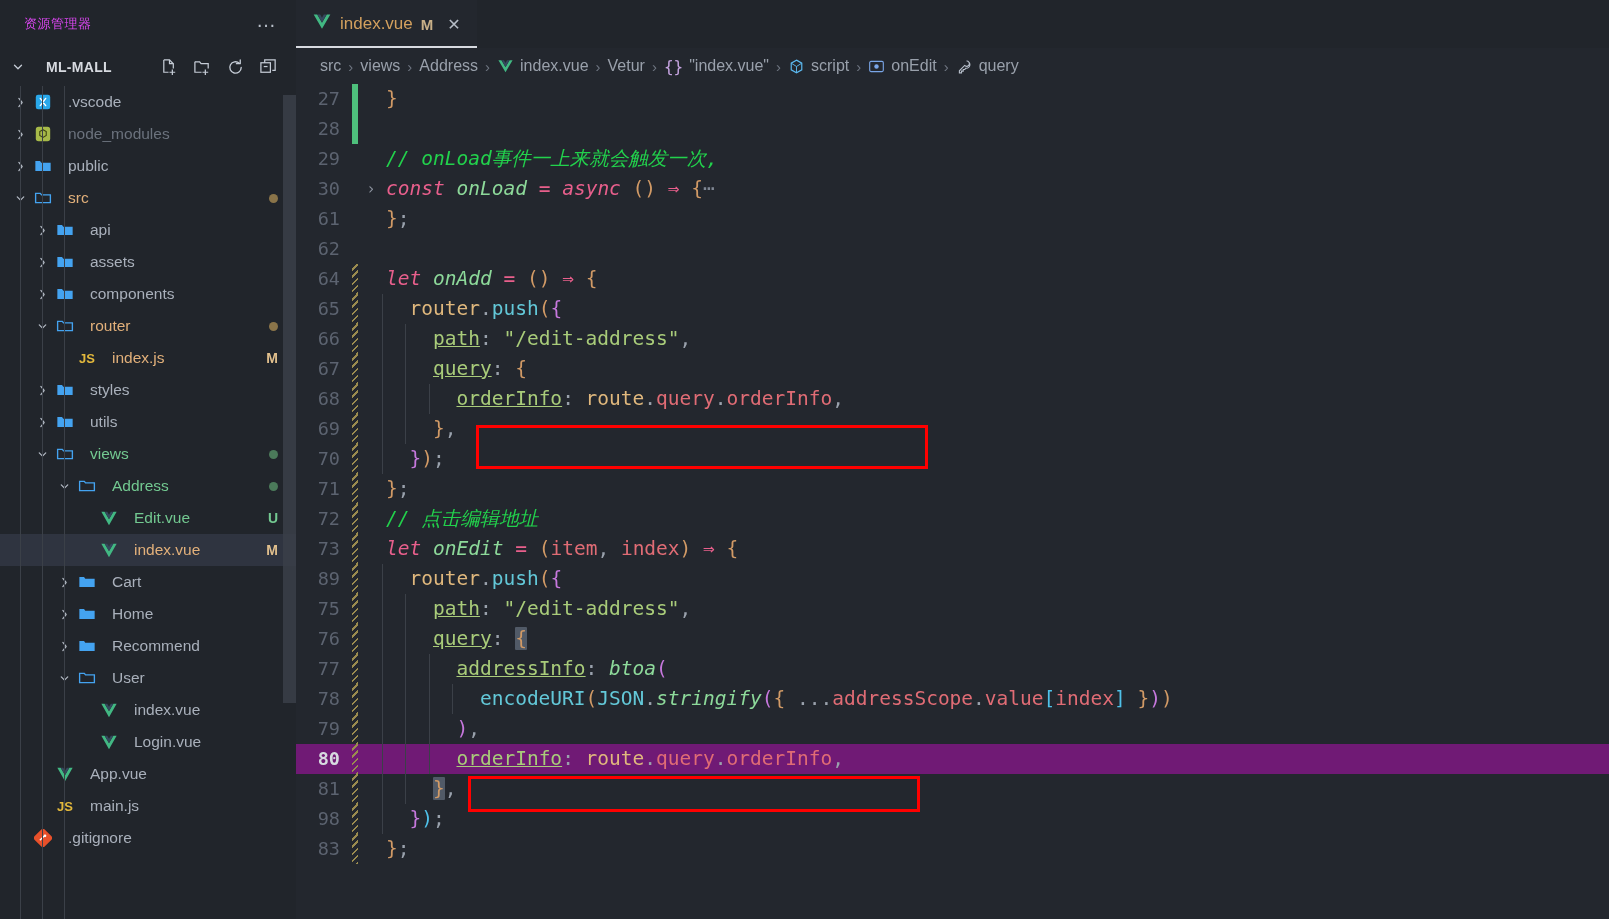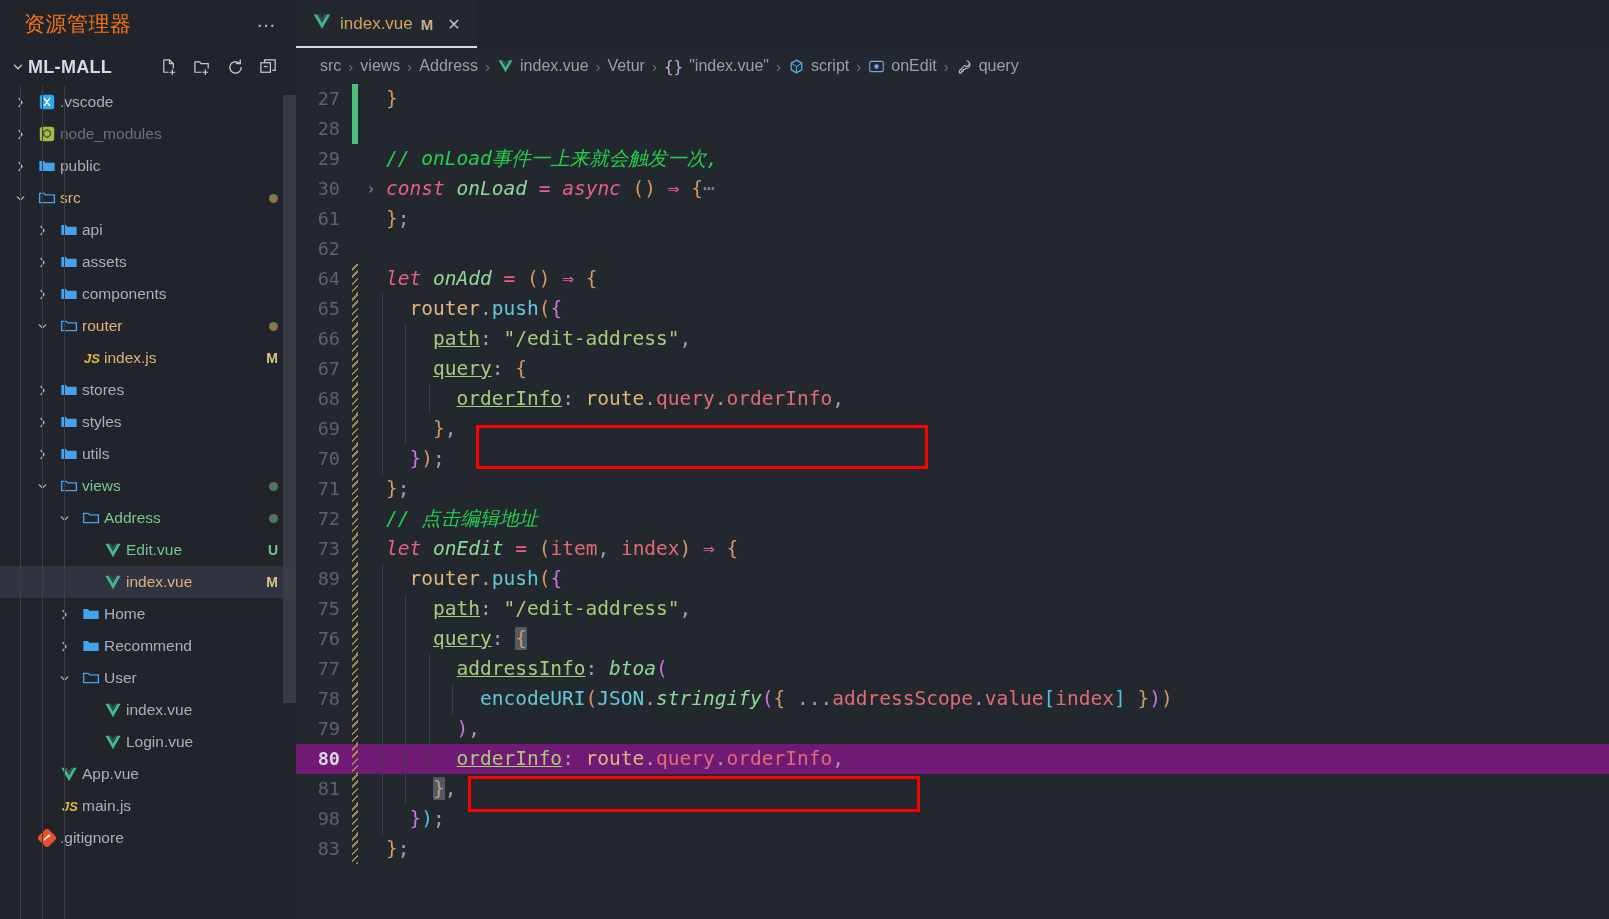--- a/index.html
+++ b/index.html
@@ -14,43 +14,43 @@
 
   
   #sidebar {
     width:296px; height:919px; background:#21252b;
     display:flex; flex-direction:column; position:relative; flex:0 0 296px;
   }
   .sb-title {
     height:48px; display:flex; align-items:center; justify-content:space-between;
     padding:0 18px 0 24px; background:#21252b;
   }
-  .sb-title-text { font-size:21px; color:#f97316; letter-spacing:.5px; }
+  .sb-title-text { font-size:13px; color:#d946ef; letter-spacing:.5px; }
   .sb-dots { font-size:20px; color:#b8bfc9; line-height:10px; letter-spacing:2px; padding-bottom:8px; }
   .sb-root {
     height:38px; display:flex; align-items:center; padding:0 10px 0 8px;
     background:#21252b;
   }
-  .sb-root-name { font-size:18px; font-weight:bold; color:#d7dae0; letter-spacing:.3px; margin-left:0; }
+  .sb-root-name { font-size:14px; font-weight:bold; color:#d7dae0; letter-spacing:.3px; margin-left:18px; }
   .sb-actions { margin-left:auto; display:flex; gap:14px; align-items:center; padding-right:8px; }
   .sb-actions svg { display:block; }
 
   #tree { flex:1; overflow:hidden; position:relative; background:#21252b; }
   .row {
     height:32px; display:flex; align-items:center; position:relative;
     font-size:15.5px; white-space:nowrap; cursor:pointer;
   }
   .row.sel { background:#2f3440; }
   .row.sel::before{
     content:""; position:absolute; left:0; top:0; bottom:0; width:0px;
   }
   .chev { width:20px; display:flex; align-items:center; justify-content:center; flex:0 0 20px; }
   .chev svg { display:block; }
   .chev.empty { visibility:hidden; }
-  .ico { width:26px; display:flex; align-items:center; justify-content:flex-end; flex:0 0 26px; margin-right:4px;font-style:italic;}
+  .ico { width:26px; display:flex; align-items:center; justify-content:center; flex:0 0 26px; margin-right:12px;}
   .lbl { color:#a9b0bb; }
   .lbl.dim { color:#6b727d; }
   .lbl.green { color:#73c991; }
   .lbl.orange { color:#e2b07a; }
   .badge { margin-left:auto; padding-right:18px; font-size:14px; font-weight:bold; }
   .badge.m { color:#e2c08d; }
   .badge.u { color:#73c991; }
   .dot { margin-left:auto; margin-right:18px; width:9px; height:9px; border-radius:50%; }
   .dot.amber { background:#8a7449; }
   .dot.green { background:#4b7a5a; }
@@ -306,33 +306,20 @@
           <span class="chev">
             <svg width="13" height="13" viewBox="0 0 16 16">
               <path d="M6 3l4 5-4 5" stroke="#b6bdc7" stroke-width="1.5" fill="none" stroke-linecap="round" stroke-linejoin="round"></path>
             </svg>
           </span>
           <span class="ico">
             <svg width="18" height="18" viewBox="0 0 20 20">
               <path d="M1.5 4.5h5.2l1.4 1.8h10.4v9.2H1.5z" fill="#44a3f0"></path>
             </svg>
           </span>
-          <span class="lbl ">stores</span>
-        </div>
-        <div class="row" style="padding-left: 32px;">
-          <span class="chev">
-            <svg width="13" height="13" viewBox="0 0 16 16">
-              <path d="M6 3l4 5-4 5" stroke="#b6bdc7" stroke-width="1.5" fill="none" stroke-linecap="round" stroke-linejoin="round"></path>
-            </svg>
-          </span>
-          <span class="ico">
-            <svg width="18" height="18" viewBox="0 0 20 20">
-              <path d="M1.5 4.5h5.2l1.4 1.8h10.4v9.2H1.5z" fill="#44a3f0"></path>
-            </svg>
-          </span>
           <span class="lbl ">styles</span>
         </div>
         <div class="row" style="padding-left: 32px;">
           <span class="chev">
             <svg width="13" height="13" viewBox="0 0 16 16">
               <path d="M6 3l4 5-4 5" stroke="#b6bdc7" stroke-width="1.5" fill="none" stroke-linecap="round" stroke-linejoin="round"></path>
             </svg>
           </span>
           <span class="ico">
             <svg width="18" height="18" viewBox="0 0 20 20">
@@ -383,20 +370,33 @@
         <div class="row sel" style="padding-left: 76px;">
           <span class="chev empty"></span>
           <span class="ico">
             <svg width="18" height="18" viewBox="0 0 20 20">
               <path d="M1.5 3h3.6L10 11.5 14.9 3h3.6L10 18z" fill="#42b883"></path>
               <path d="M5.3 3h2.7L10 6.4 12 3h2.7L10 11z" fill="#35495e"></path>
             </svg>
           </span>
           <span class="lbl orange">index.vue</span>
           <span class="badge m">M</span>
+        </div>
+        <div class="row" style="padding-left: 54px;">
+          <span class="chev">
+            <svg width="13" height="13" viewBox="0 0 16 16">
+              <path d="M6 3l4 5-4 5" stroke="#b6bdc7" stroke-width="1.5" fill="none" stroke-linecap="round" stroke-linejoin="round"></path>
+            </svg>
+          </span>
+          <span class="ico">
+            <svg width="18" height="18" viewBox="0 0 20 20">
+              <path d="M1.5 4.5h5.2l1.4 1.8h10.4v9.2H1.5z" fill="#44a3f0"></path>
+            </svg>
+          </span>
+          <span class="lbl ">Cart</span>
         </div>
         <div class="row" style="padding-left: 54px;">
           <span class="chev">
             <svg width="13" height="13" viewBox="0 0 16 16">
               <path d="M6 3l4 5-4 5" stroke="#b6bdc7" stroke-width="1.5" fill="none" stroke-linecap="round" stroke-linejoin="round"></path>
             </svg>
           </span>
           <span class="ico">
             <svg width="18" height="18" viewBox="0 0 20 20">
               <path d="M1.5 4.5h5.2l1.4 1.8h10.4v9.2H1.5z" fill="#44a3f0"></path>

